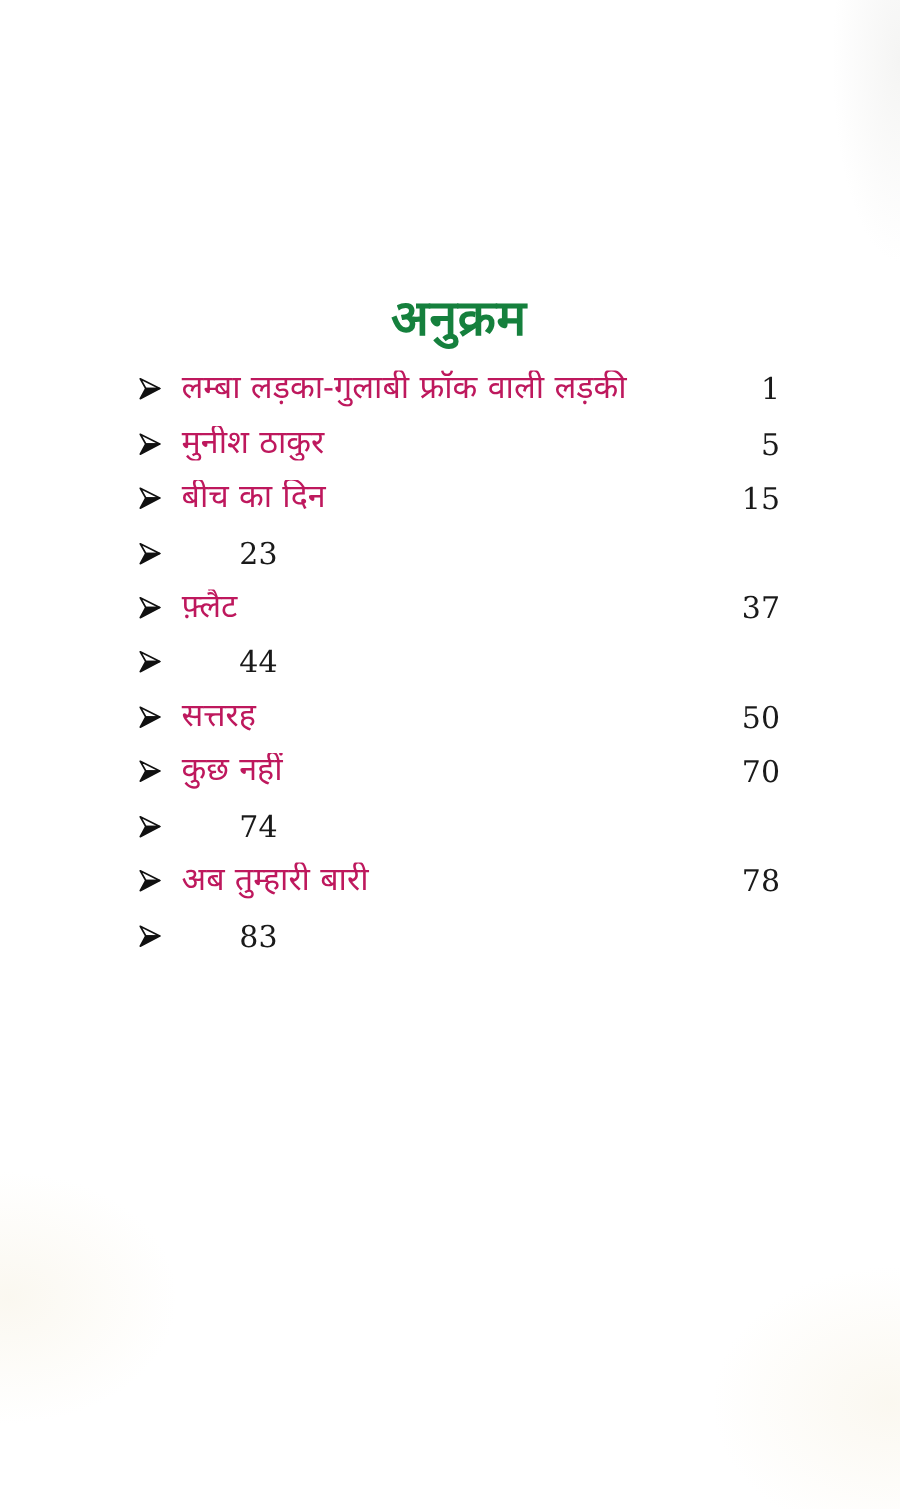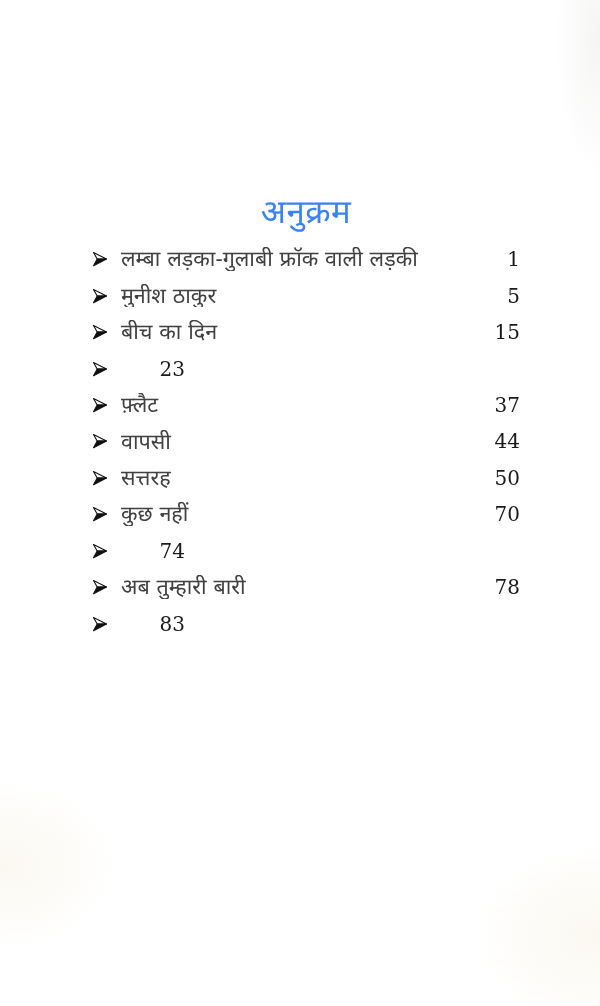--- a/index.html
+++ b/index.html
@@ -25,23 +25,23 @@
       radial-gradient(170px 130px at 99% 93%, rgba(247,242,228,0.55), rgba(255,255,255,0) 70%),
       radial-gradient(60px 180px at 100% 4%, rgba(225,225,222,0.35), rgba(255,255,255,0) 75%);
   }
   .page-title {
     position: absolute;
     top: 166px;
     left: 92px;
     width: 428px;
     text-align: center;
     font-size: 33px;
-    font-weight: normal;
+    font-weight: bold;
     letter-spacing: 0.5px;
-    color: #3b82f6;
+    color: #15803d;
   }
   .toc {
     position: absolute;
     top: 241px;
     left: 92px;
     width: 428px;
   }
   .row {
     display: flex;
     align-items: center;
@@ -54,21 +54,21 @@
     margin-right: 13px;
     display: inline-flex;
     align-items: center;
     justify-content: center;
   }
   .bullet svg { display: block; }
   .etitle {
     flex: 1 1 auto;
     font-size: 21.5px;
     line-height: 1.1;
-    color: #404040;
+    color: #be185d;
     white-space: nowrap;
     overflow: hidden;
   }
   .pnum {
     flex: 0 0 64px;
     text-align: right;
     font-size: 20px;
     color: #1a1a1a;
     font-variant-numeric: lining-nums;
   }
@@ -137,21 +137,20 @@
       <span class="pnum">37</span>
     </div>
 
     <div class="row">
       <span class="bullet">
         <svg width="16" height="16" viewBox="0 0 16 16" aria-hidden="true">
           <polygon points="1.5,1.5 14.5,8 5.2,8" fill="#ffffff" stroke="#111111" stroke-width="1.1" stroke-linejoin="round"></polygon>
           <polygon points="5.2,8 14.5,8 1.5,14.8" fill="#111111" stroke="#111111" stroke-width="1.1" stroke-linejoin="round"></polygon>
         </svg>
       </span>
-      <span class="etitle">वापसी</span>
       <span class="pnum">44</span>
     </div>
 
     <div class="row">
       <span class="bullet">
         <svg width="16" height="16" viewBox="0 0 16 16" aria-hidden="true">
           <polygon points="1.5,1.5 14.5,8 5.2,8" fill="#ffffff" stroke="#111111" stroke-width="1.1" stroke-linejoin="round"></polygon>
           <polygon points="5.2,8 14.5,8 1.5,14.8" fill="#111111" stroke="#111111" stroke-width="1.1" stroke-linejoin="round"></polygon>
         </svg>
       </span>

